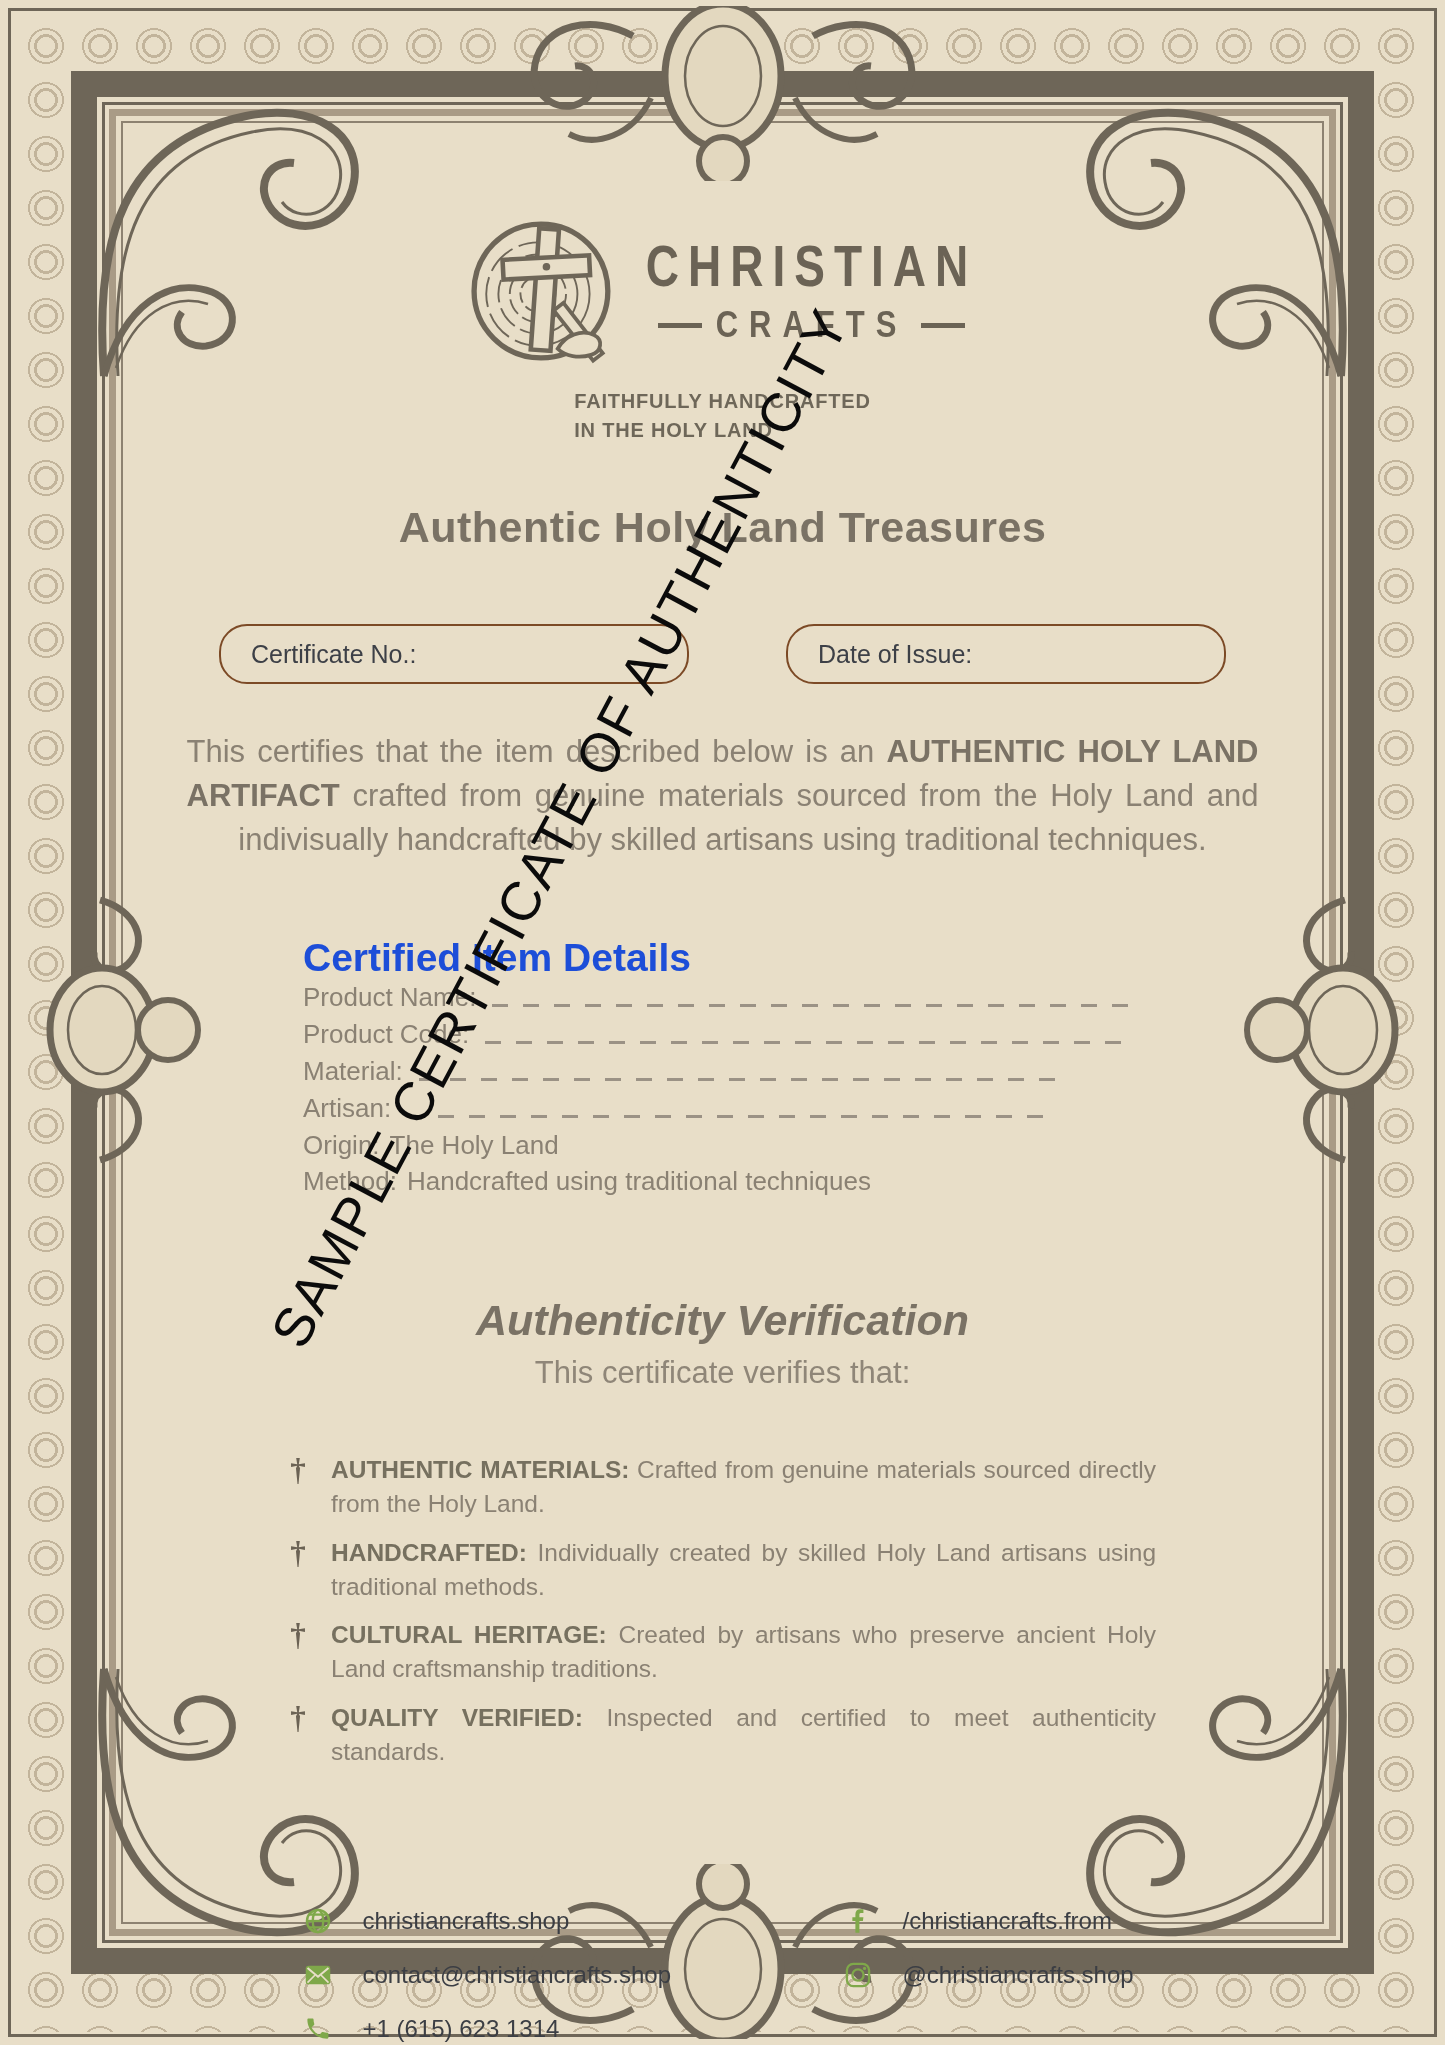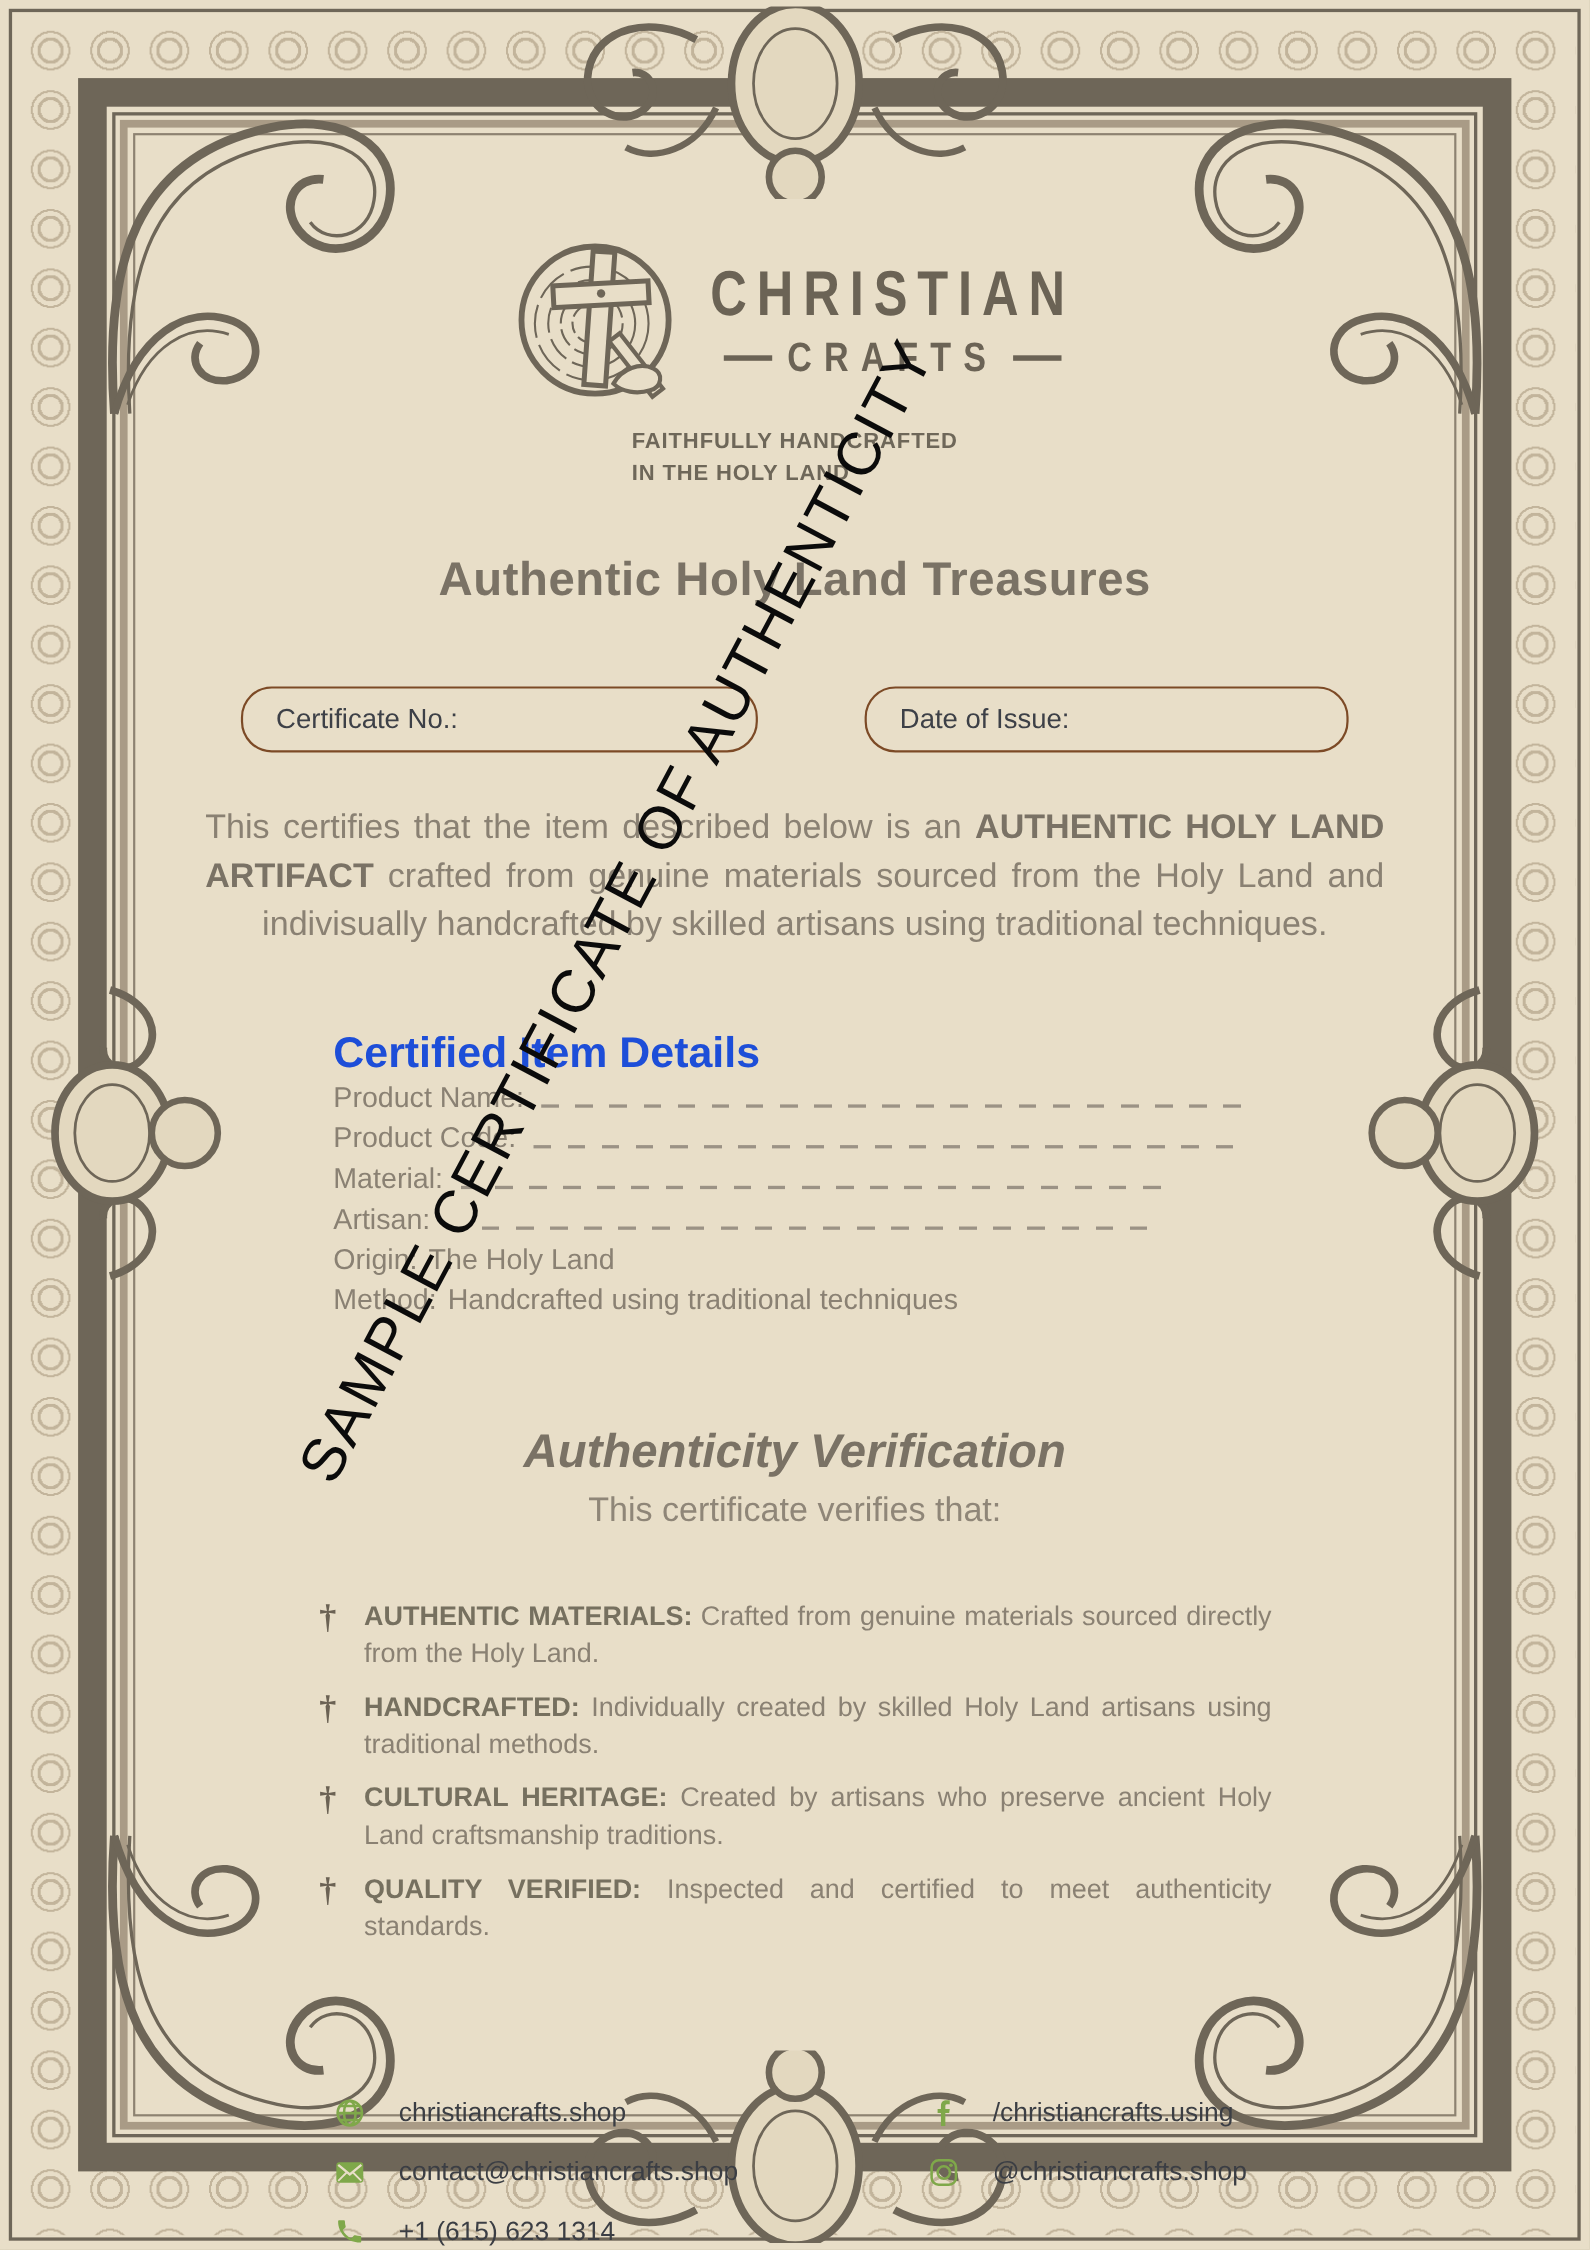--- a/index.html
+++ b/index.html
@@ -328,21 +328,21 @@
           <span class="contact-text">+1 (615) 623 1314</span>
         </div>
       </div>
       <div class="contact-col col-right">
         <div class="contact-row">
           <span class="contact-icon">
             <svg width="26" height="26" viewBox="0 0 24 24">
               <path d="M14.5 4.5 H17 V1.2 H14 C11.2 1.2 9.6 3 9.6 5.8 V8.6 H6.8 V11.9 H9.6 V22.8 H13.3 V11.9 H16.5 L17 8.6 H13.3 V6.2 C13.3 5.2 13.6 4.5 14.5 4.5 Z" fill="#7fa84a"></path>
             </svg>
           </span>
-          <span class="contact-text">/christiancrafts.using</span>
+          <span class="contact-text">/christiancrafts.from</span>
         </div>
         <div class="contact-row">
           <span class="contact-icon">
             <svg width="28" height="28" viewBox="0 0 24 24" fill="none" stroke="#7fa84a" stroke-width="2">
               <rect x="2.5" y="2.5" width="19" height="19" rx="5.5"></rect>
               <circle cx="12" cy="12" r="4.8"></circle>
               <circle cx="17.6" cy="6.4" r="1.4" fill="#7fa84a" stroke="none"></circle>
             </svg>
           </span>
           <span class="contact-text">@christiancrafts.shop</span>

